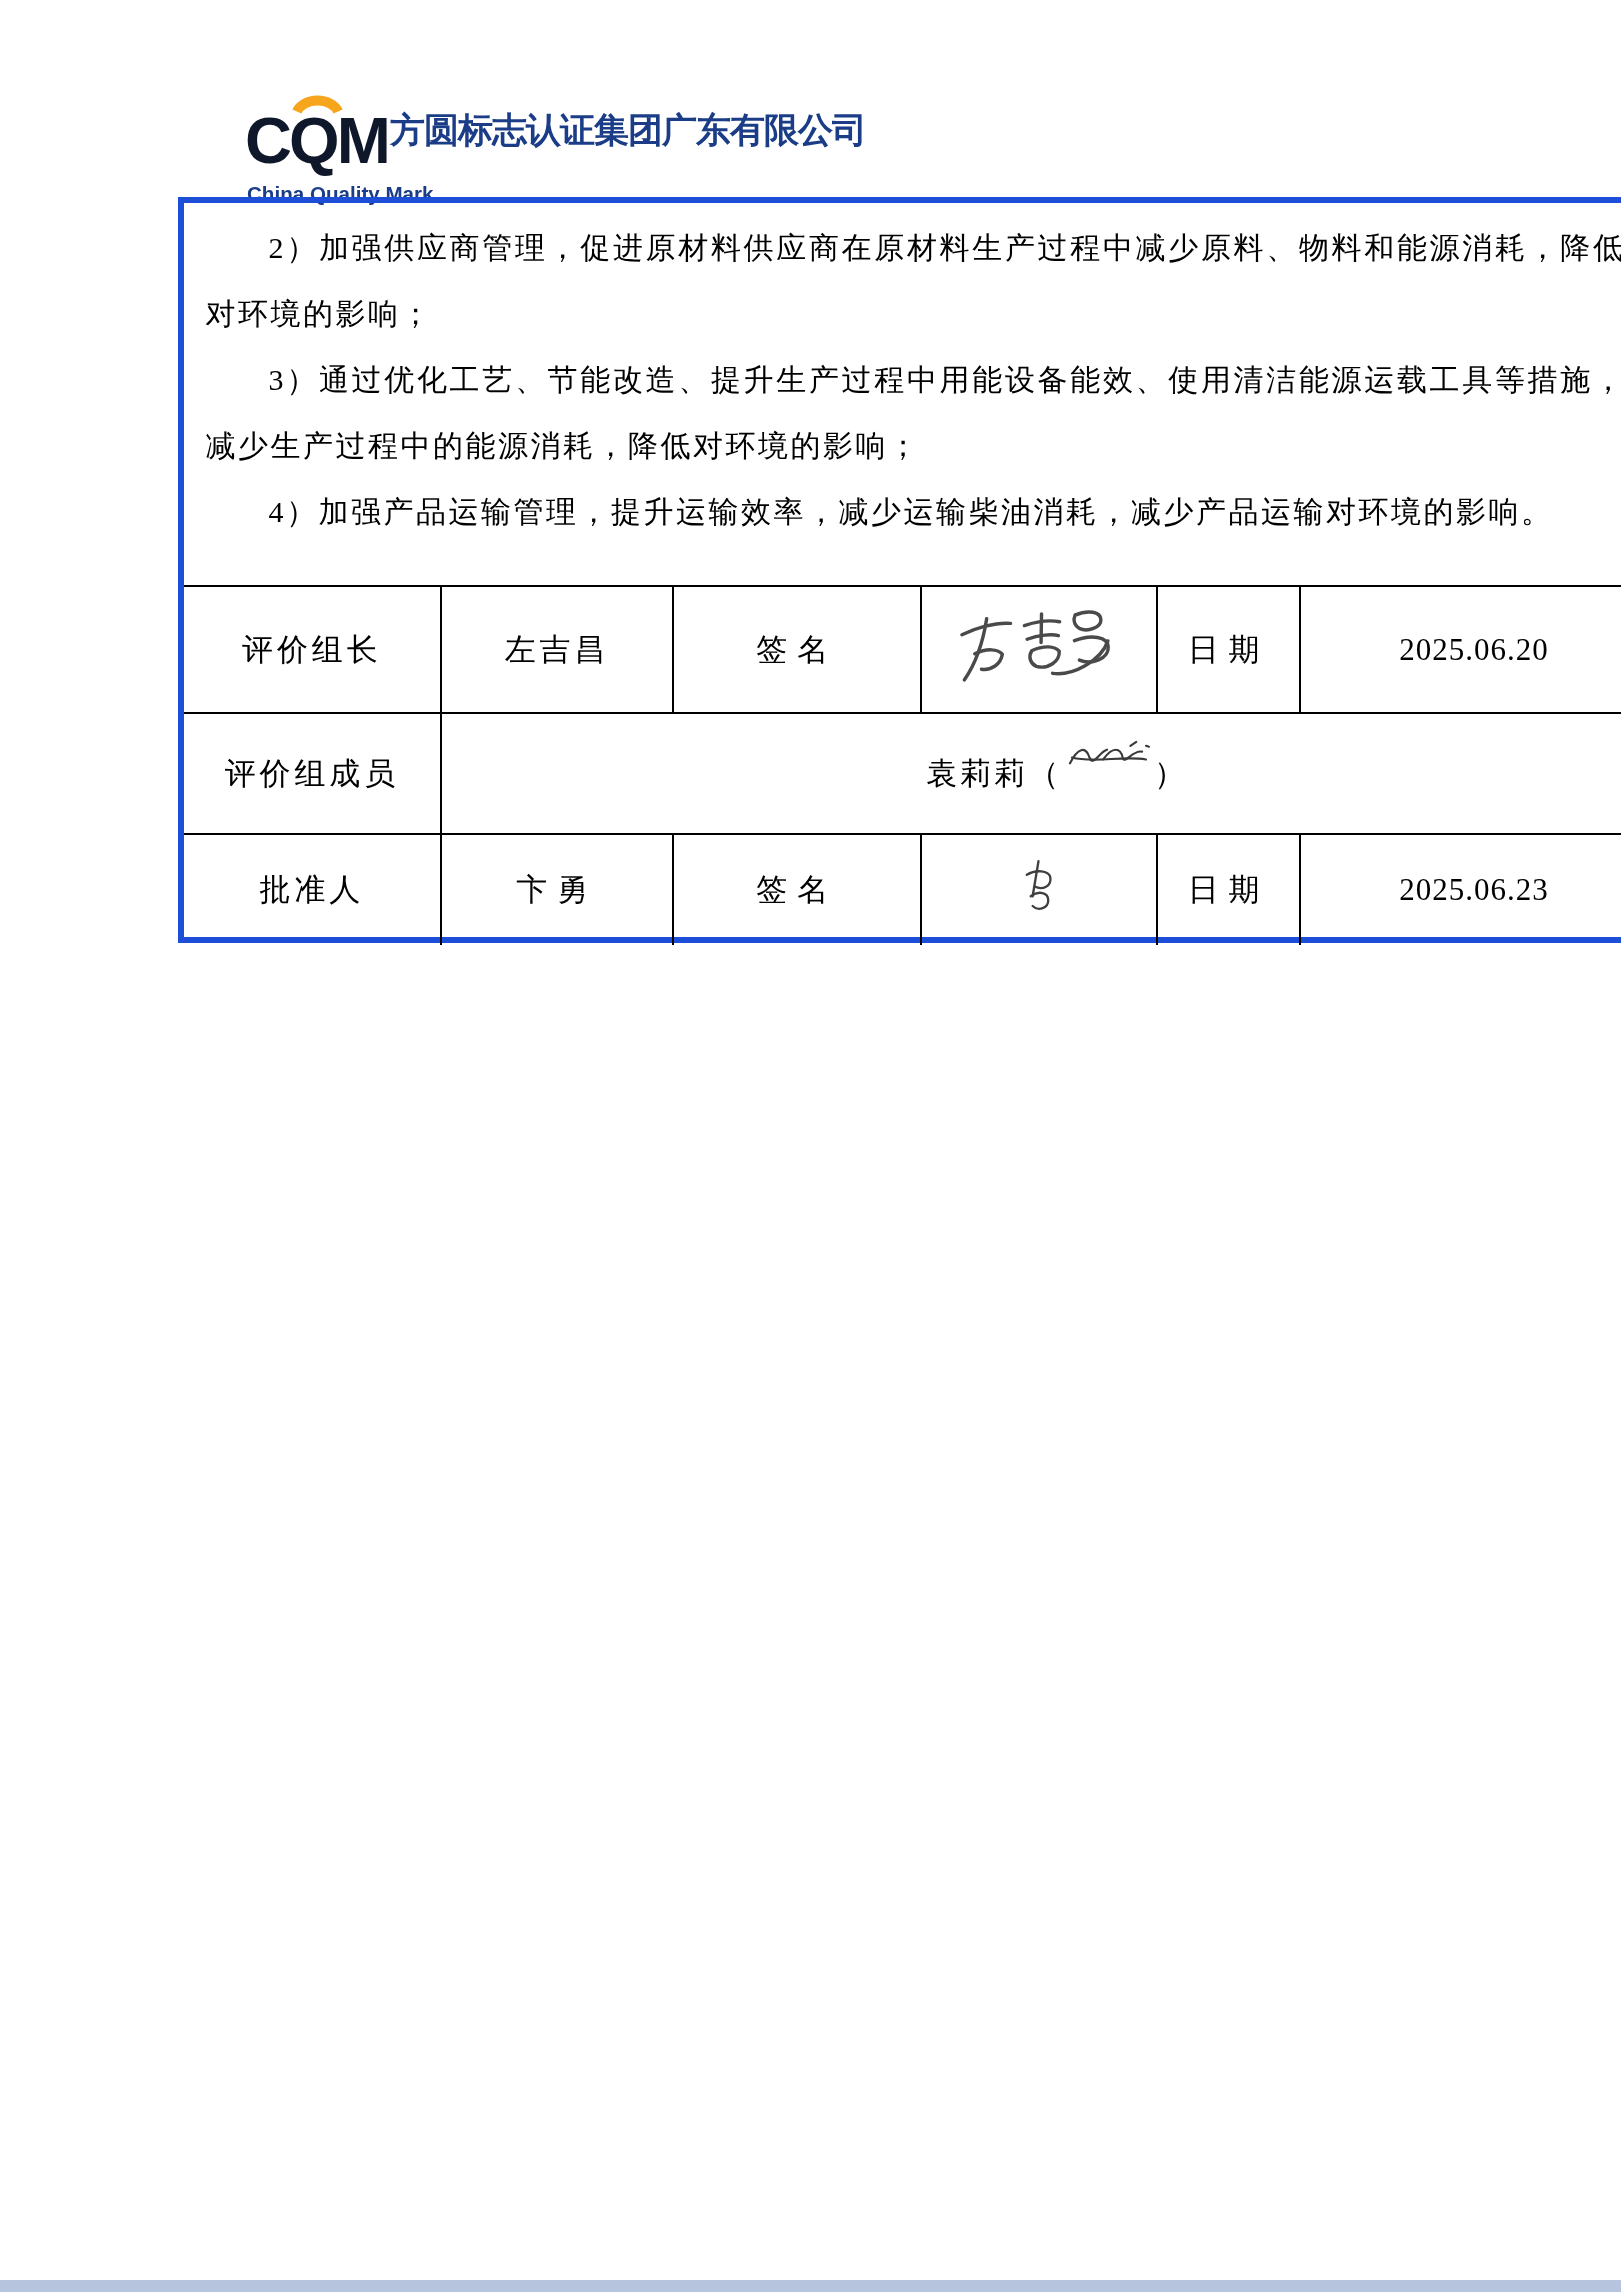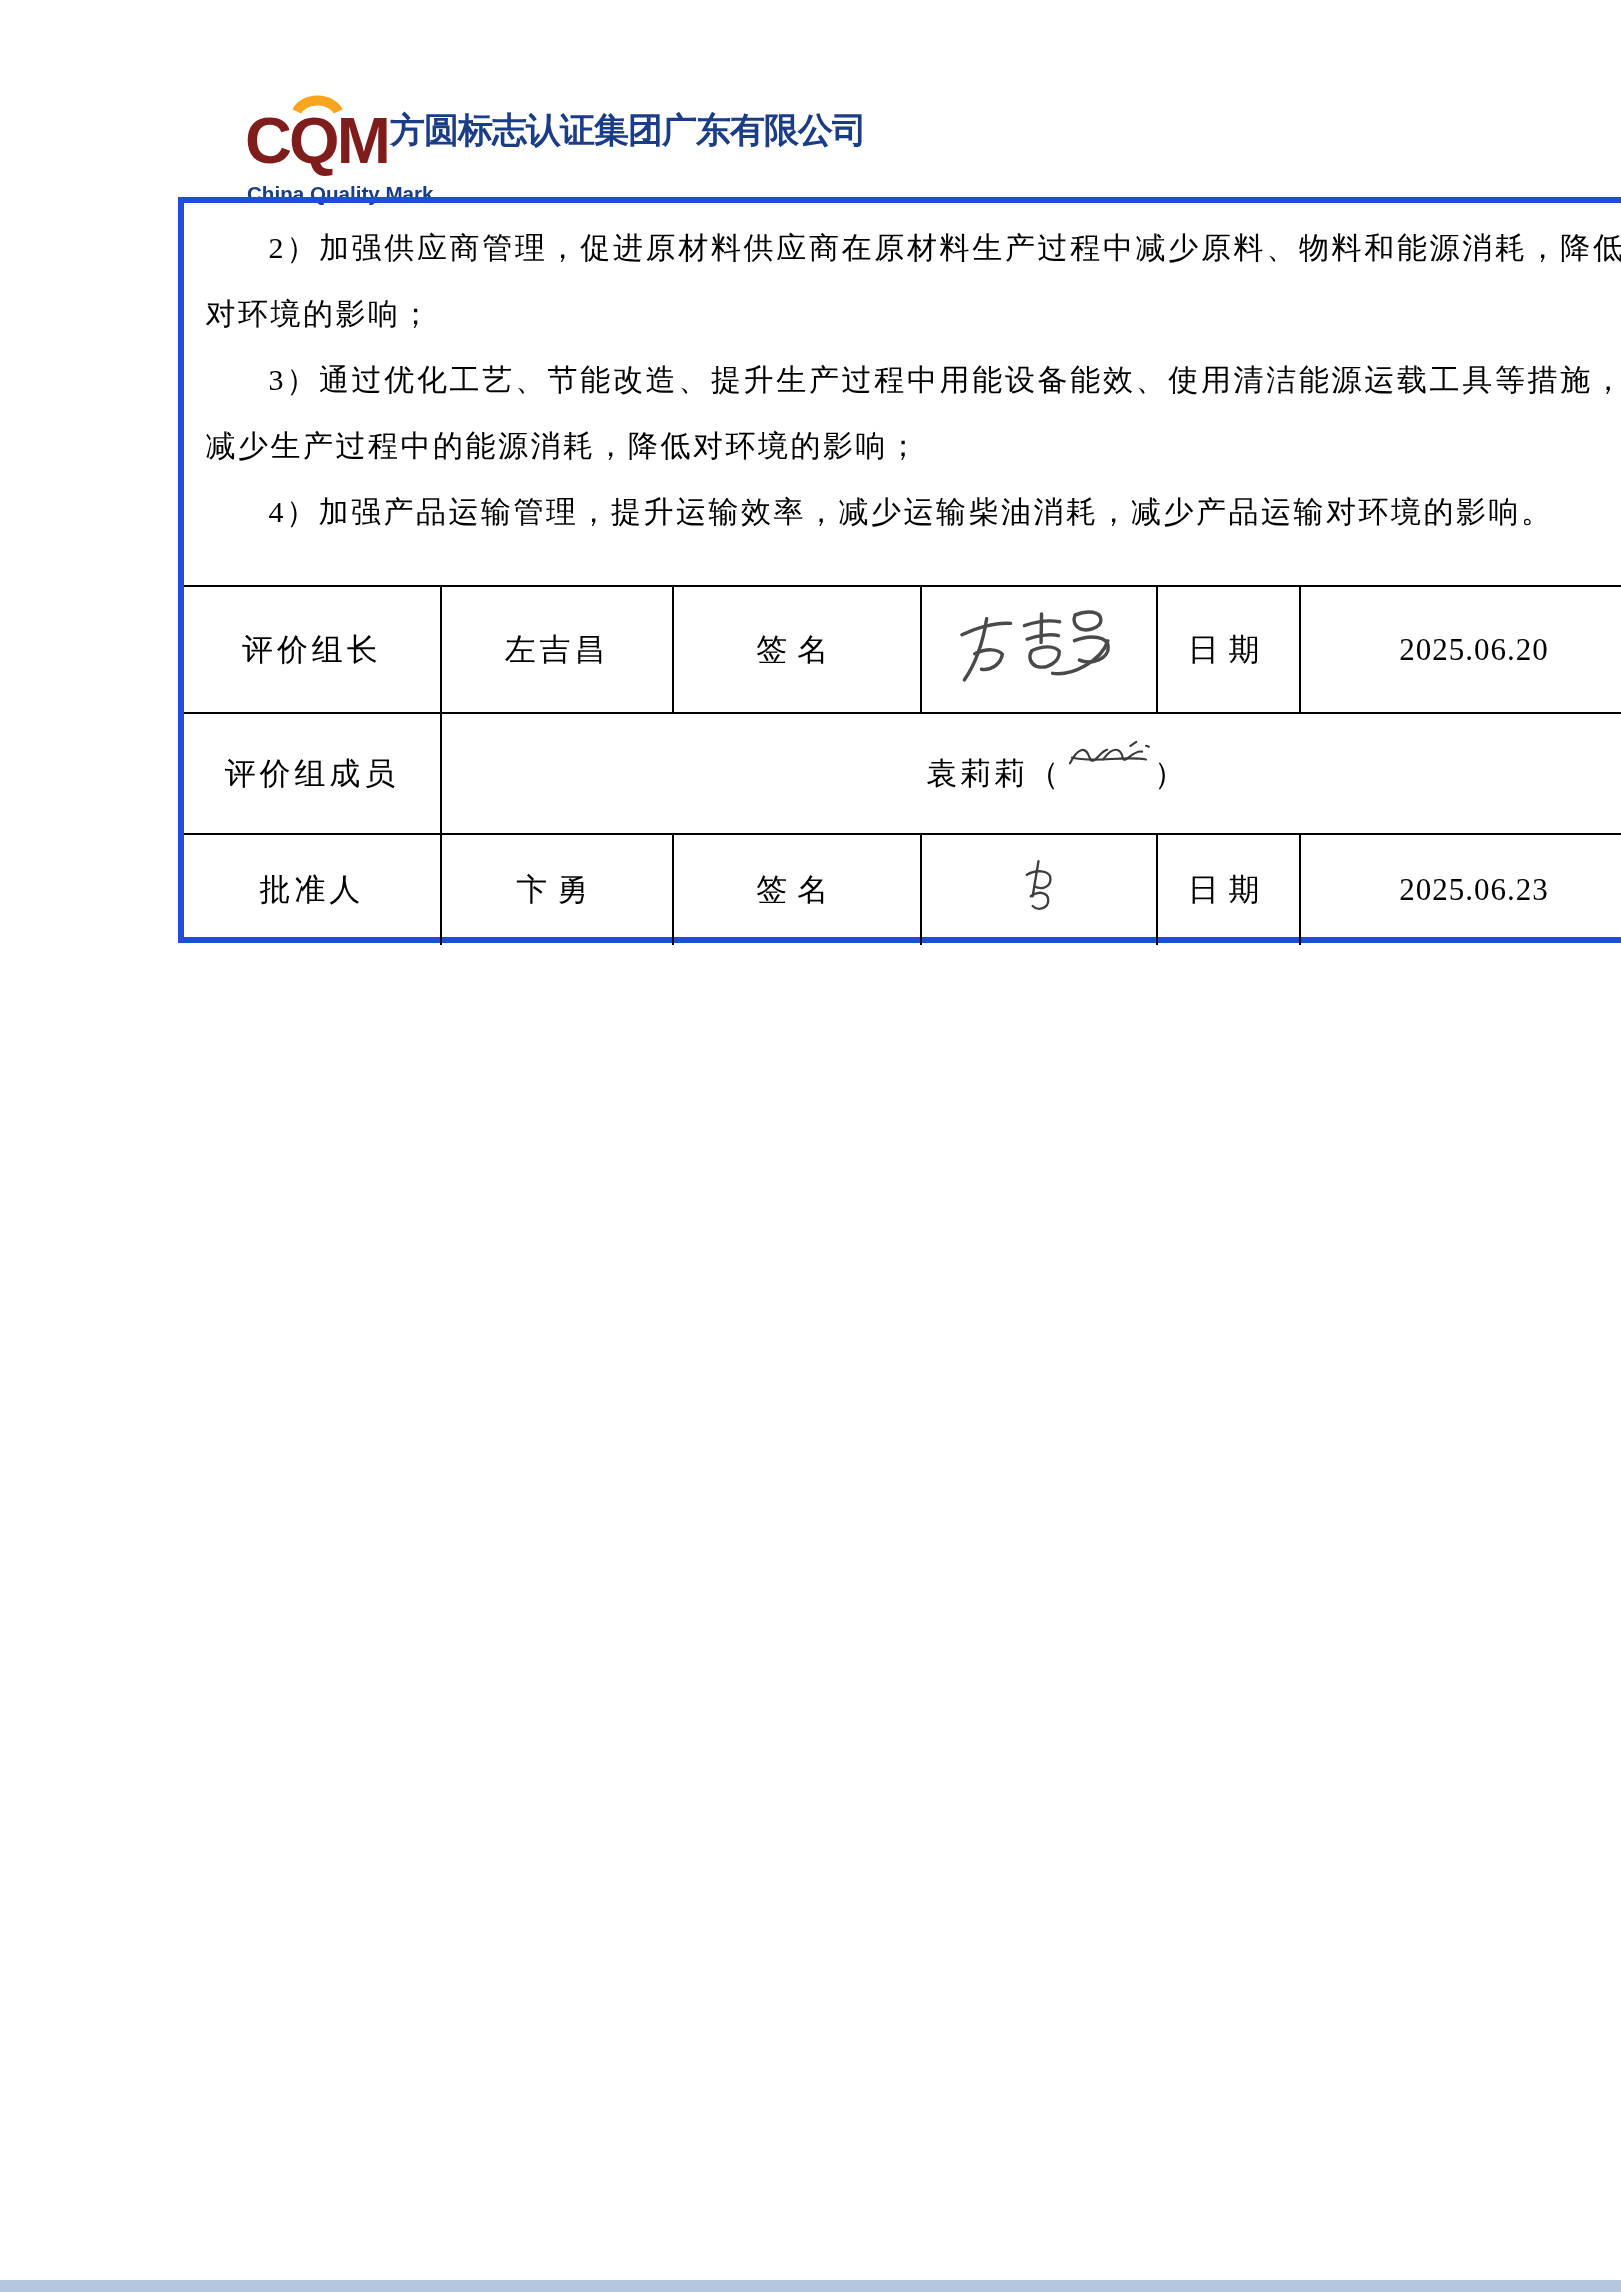--- a/index.html
+++ b/index.html
@@ -13,21 +13,21 @@
     font-family: "Liberation Serif", "DejaVu Serif", serif;
     color: #000;
   }
 
   
   .logo { position: absolute; left: 245px; top: 94px; }
   .logo-acronym {
     position: absolute; left: 0; top: 13.7px;
     font-family: "Liberation Sans", "DejaVu Sans", sans-serif;
     font-weight: bold; font-size: 65px; line-height: 1;
-    letter-spacing: -2.9px; color: #7f1d1d;
+    letter-spacing: -2.9px; color: #0f172a;
   }
   .logo-arc { position: absolute; left: 47px; top: -5.9px; }
   .logo-tagline {
     position: absolute; left: 2px; top: 88px; white-space: nowrap;
     font-family: "Liberation Sans", "DejaVu Sans", sans-serif;
     font-weight: bold; font-size: 20.6px; color: #1b3c87;
   }
   .logo-company {
     position: absolute; left: 145px; top: 13px; white-space: nowrap;
     font-weight: bold; font-size: 35px; letter-spacing: -1px;

